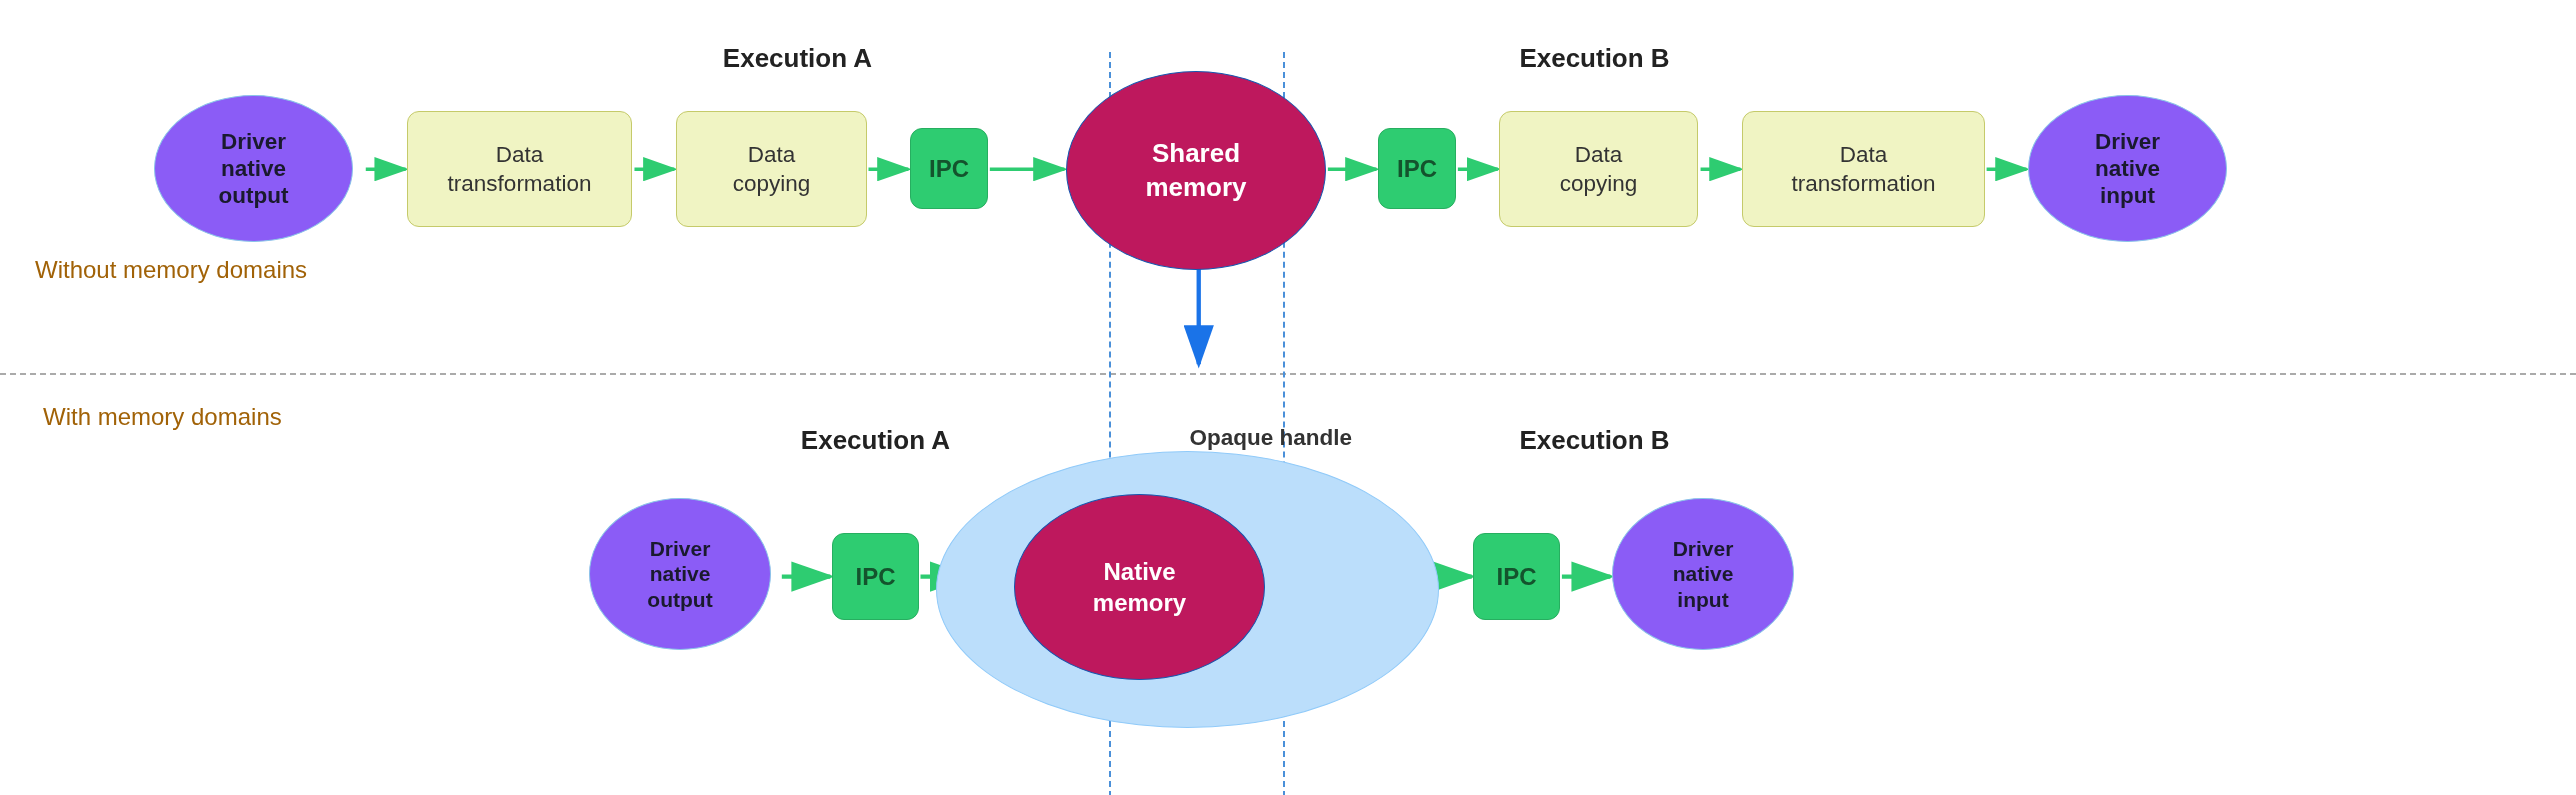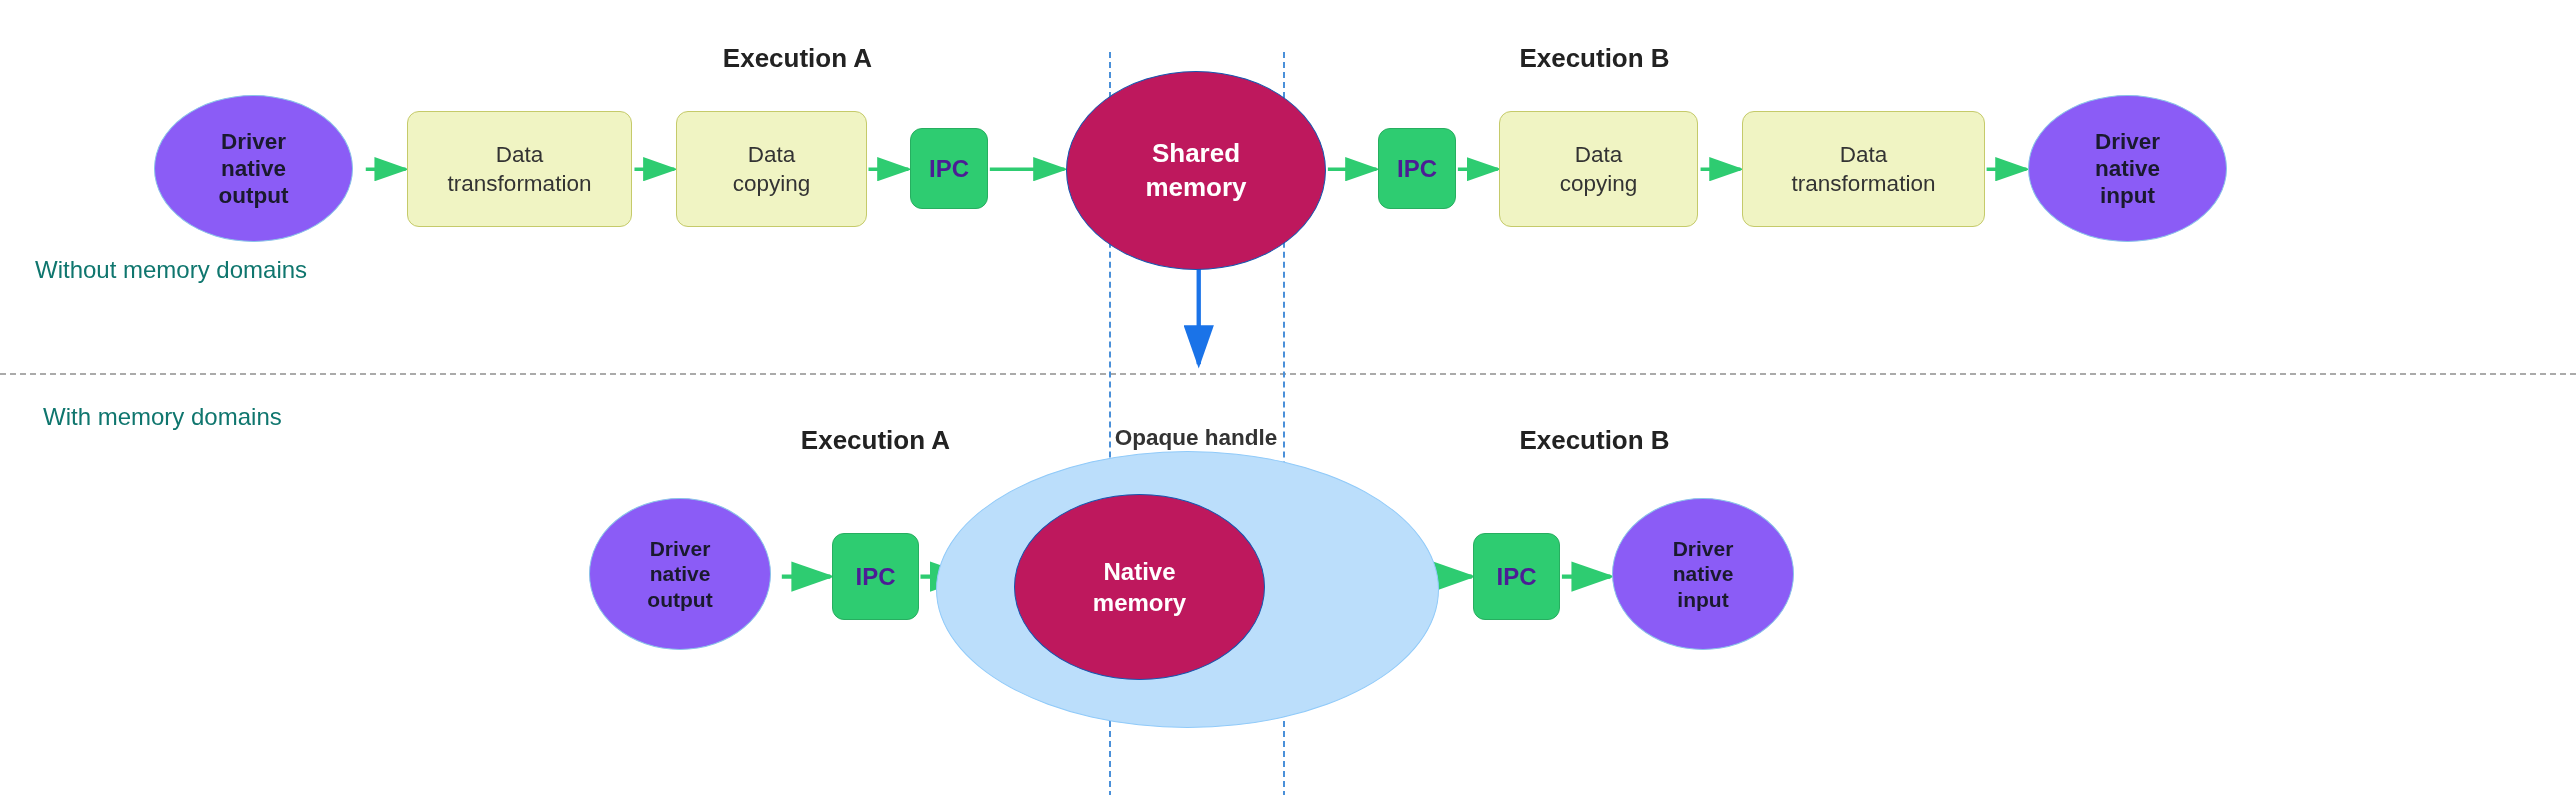--- a/index.html
+++ b/index.html
@@ -15,21 +15,21 @@
     .diagram-container {
       width: 2576px;
       height: 796px;
       position: relative;
     }
 
     
     .section-label {
       position: absolute;
       font-size: 24px;
-      color: #0f766e;
+      color: #a16207;
       font-weight: 400;
     }
 
     
     .exec-label {
       position: absolute;
       font-size: 26px;
       font-weight: 600;
       color: #222;
       text-align: center;
@@ -79,21 +79,21 @@
       font-size: 22.5px;
       font-weight: 400;
       line-height: 1.3;
     }
 
     
     .rect-green {
       border-radius: 12px;
       background: #2ecc71;
       border: 1.7px solid #27ae60;
-      color: #4c1d95;
+      color: #14532d;
       font-size: 26px;
       font-weight: 700;
     }
 
     
     .circle-blue {
       border-radius: 50%;
       background: #be185d;
       border: 1.7px solid #1557b0;
       color: #fff;
@@ -118,21 +118,21 @@
       height: 796px;
       pointer-events: none;
     }
 
     
     .opaque-label {
       position: absolute;
       font-size: 22.5px;
       font-weight: 600;
       color: #333;
-      text-align: center;
+      text-align: right;
     }
   </style>
 </head>
 <body>
 
 <div class="diagram-container">
 
   <svg class="arrows-layer" viewBox="0 0 2972 918" width="2576" height="796">
 
     <defs>

